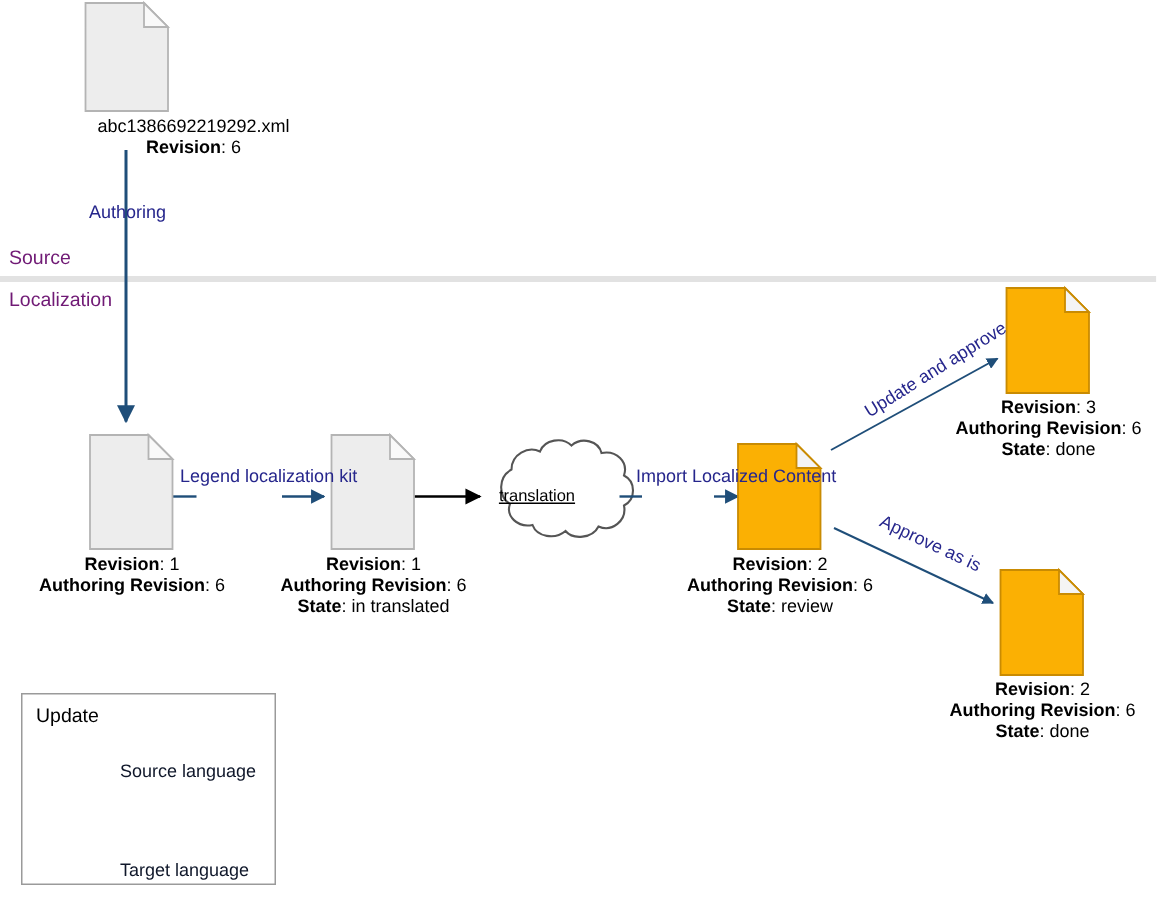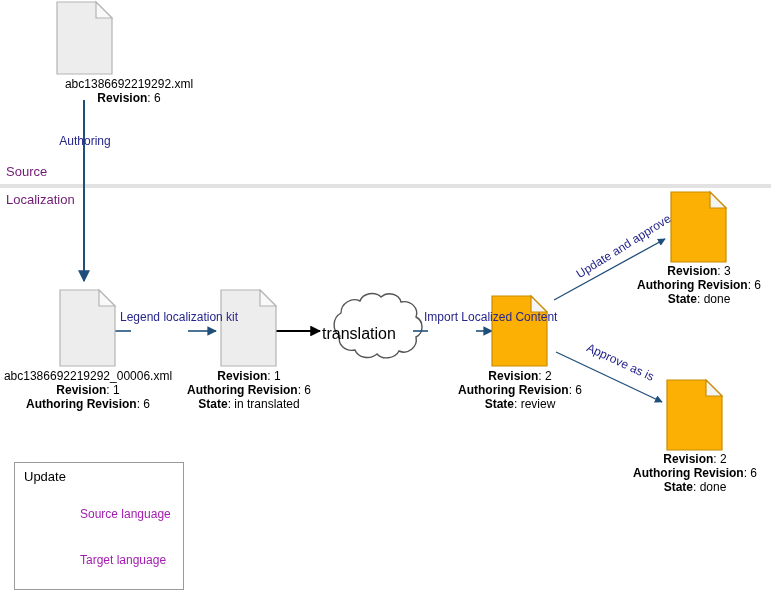--- a/index.html
+++ b/index.html
@@ -60,24 +60,25 @@
     transform-origin: center center;
   }
   .edge-label.rot-down {
     transform: rotate(25deg);
     transform-origin: center center;
   }
 
   
   .cloud-text {
     position: absolute;
-    font-size: 16px;
+    font-size: 11px;
     color: #000000;
     white-space: nowrap;
     text-align: center;
+    text-decoration: underline;
   }
 
   
   #legend {
     position: absolute;
     left: 14px;
     top: 462px;
     width: 170px;
     height: 128px;
     border: 1px solid #9a9a9a;
@@ -87,21 +88,21 @@
   .legend-title {
     position: absolute;
     left: 10px;
     top: 7px;
     font-size: 13px;
     color: #000000;
   }
   .legend-text {
     position: absolute;
     font-size: 12px;
-    color: #a21caf;
+    color: #0f172a;
     white-space: nowrap;
   }
 </style>
 </head>
 <body>
 
 <div id="canvas">
 
   <svg id="svg-layer" viewBox="0 0 771 599" xmlns="http://www.w3.org/2000/svg">
     <defs>
@@ -183,21 +184,20 @@
 
   <div class="lane-label" style="left:6px; top:164px;">Source</div>
   <div class="lane-label" style="left:6px; top:192px;">Localization</div>
 
   <div class="doc-caption" style="left:84px; top:77px;margin-left:45px;">
     <span class="ln">abc1386692219292.xml</span>
     <span class="ln"><b>Revision</b>: <span>6</span></span>
   </div>
 
   <div class="doc-caption" style="left:88px; top:369px;">
-    <span class="ln">abc1386692219292_00006.xml</span>
     <span class="ln"><b>Revision</b>: <span>1</span></span>
     <span class="ln"><b>Authoring Revision</b>: <span>6</span></span>
   </div>
 
   <div class="doc-caption" style="left:249px; top:369px;">
     <span class="ln"><b>Revision</b>: <span>1</span></span>
     <span class="ln"><b>Authoring Revision</b>: <span>6</span></span>
     <span class="ln"><b>State</b>: <span>in translated</span></span>
   </div>
 
@@ -241,15 +241,15 @@
   </div>
 
   <div class="edge-label rot-down" style="left:584px; top:355px; width:72px;">
     <span class="ln">Approve as</span>
     <span class="ln">is</span>
   </div>
 
   <div id="legend"></div>
   <div class="legend-title" style="left:24px; top:469px;">Update</div>
   <div class="legend-text" style="left:80px; top:507px;">Source language</div>
-  <div class="legend-text" style="left:80px; top:553px;">Target language</div>
+  <div class="legend-text" style="left:80px; top:573px;">Target language</div>
 
 </div>
 
 </body></html>

